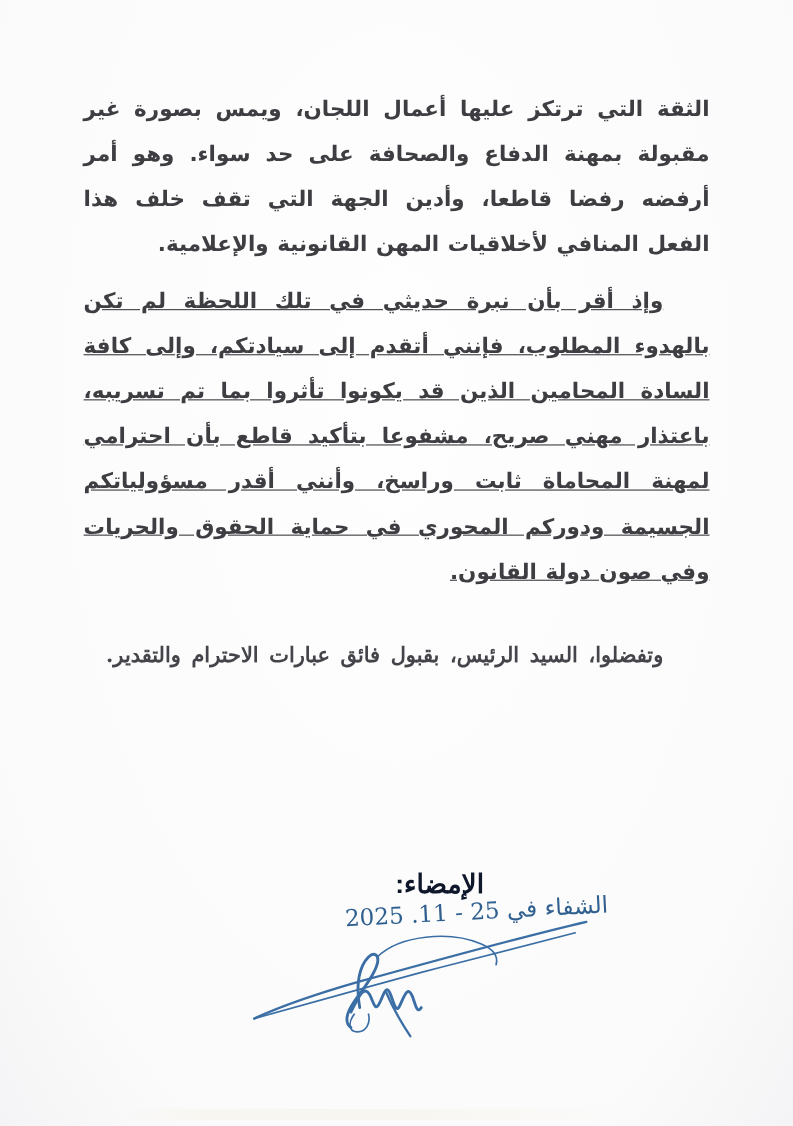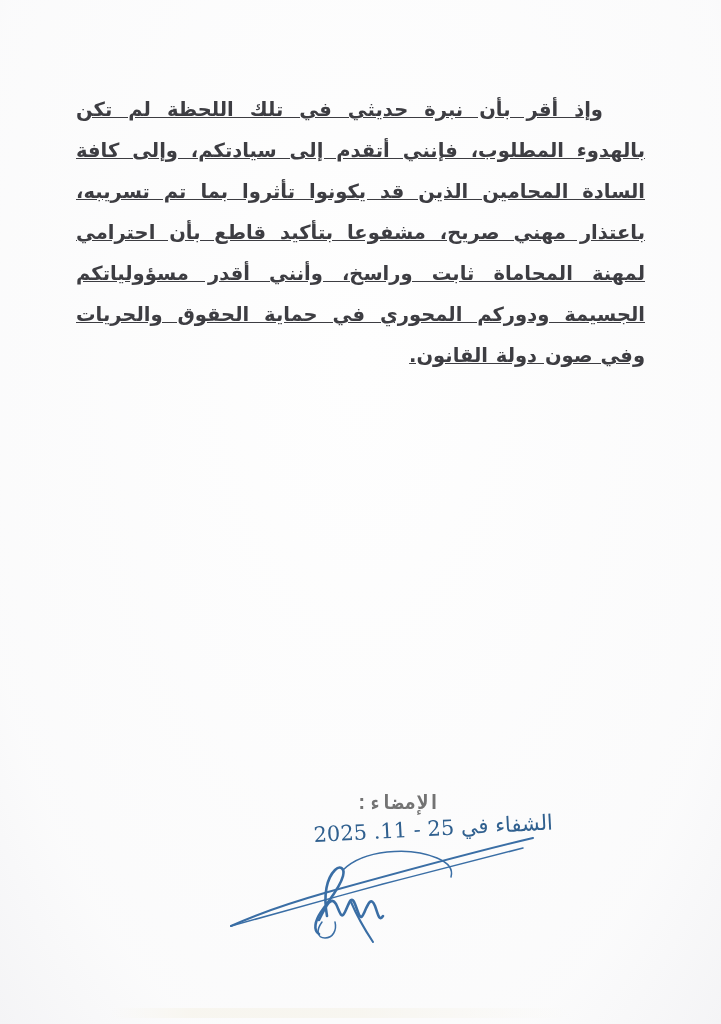--- a/index.html
+++ b/index.html
@@ -84,24 +84,24 @@
     right: 0;
     left: 0;
     height: 180px;
     z-index: 3;
   }
 
   .sig-label {
     position: absolute;
     top: 0px;
     right: 281px;
-    font-family: Liberation Mono, monospace;
-    font-size: 20px;
+    font-family: Liberation Sans, sans-serif;
+    font-size: 24px;
     font-weight: 700;
-    color: #737373;
+    color: #0f172a;
     white-space: nowrap;
   }
 
   .sig-name {
     position: absolute;
     top: 33px;
     right: 275px;
     font-family: "DejaVu Sans", "Liberation Sans", sans-serif;
     font-size: 19px;
     font-weight: 700;
@@ -160,24 +160,26 @@
     z-index: 1;
   }
 </style>
 </head>
 <body>
 
 <div class="page">
 
   <div class="body-area">
 
+    <p class="para block p1">الثقة التي ترتكز عليها أعمال اللجان، ويمس بصورة غير مقبولة بمهنة الدفاع والصحافة على حد سواء. وهو أمر أرفضه رفضا قاطعا، وأدين الجهة التي تقف خلف هذا الفعل المنافي لأخلاقيات المهن القانونية والإعلامية.</p>
 
     <p class="para block indent p2">وإذ أقر بأن نبرة حديثي في تلك اللحظة لم تكن بالهدوء المطلوب، فإنني أتقدم إلى سيادتكم، وإلى كافة السادة المحامين الذين قد يكونوا تأثروا بما تم تسريبه، باعتذار مهني صريح، مشفوعا بتأكيد قاطع بأن احترامي لمهنة المحاماة ثابت وراسخ، وأنني أقدر مسؤولياتكم الجسيمة ودوركم المحوري في حماية الحقوق والحريات وفي صون دولة القانون.</p>
 
 
+    <p class="para serif indent p4">وتفضلوا، السيد الرئيس، بقبول فائق عبارات الاحترام والتقدير.</p>
 
   </div>
 
   <div class="sig-block">
 
     <div class="sig-label">الإمضاء:</div>
 
 
     <div class="handwritten-date">
       <svg viewBox="0 0 270 52" aria-hidden="true">

